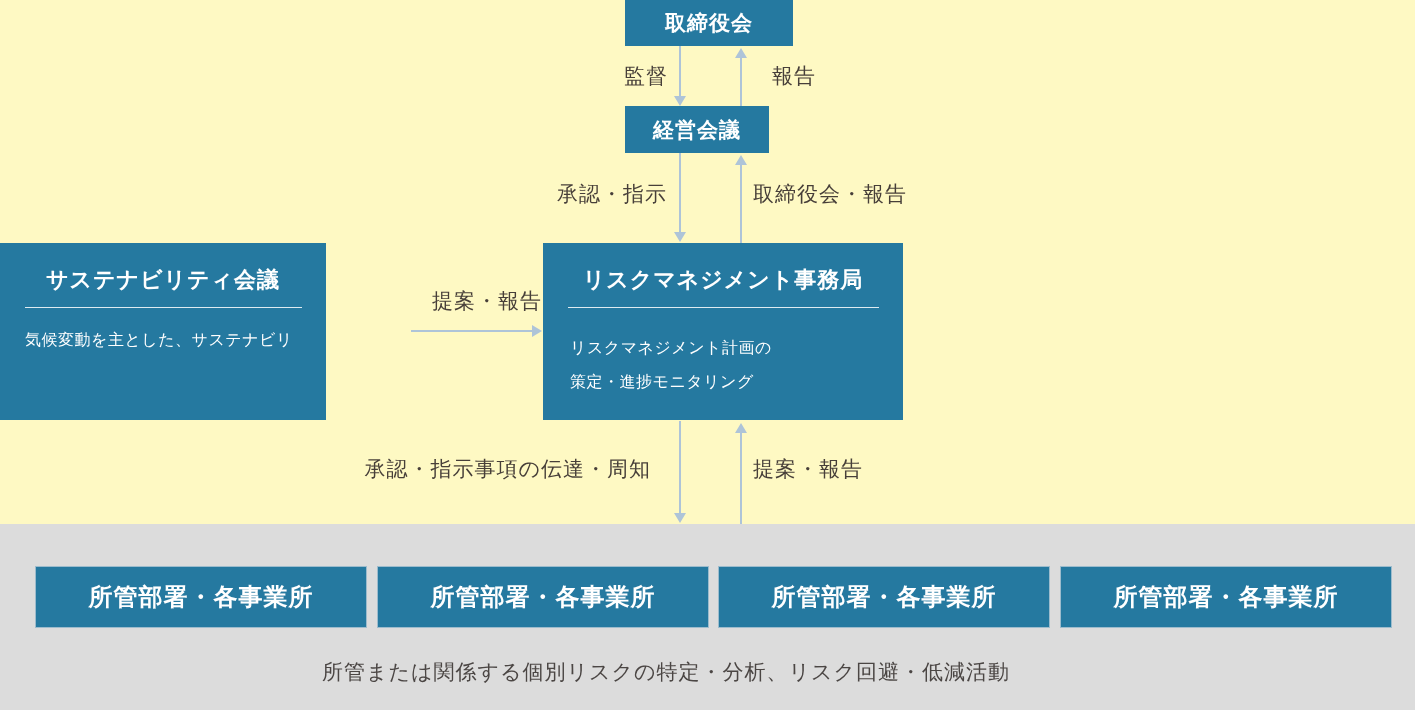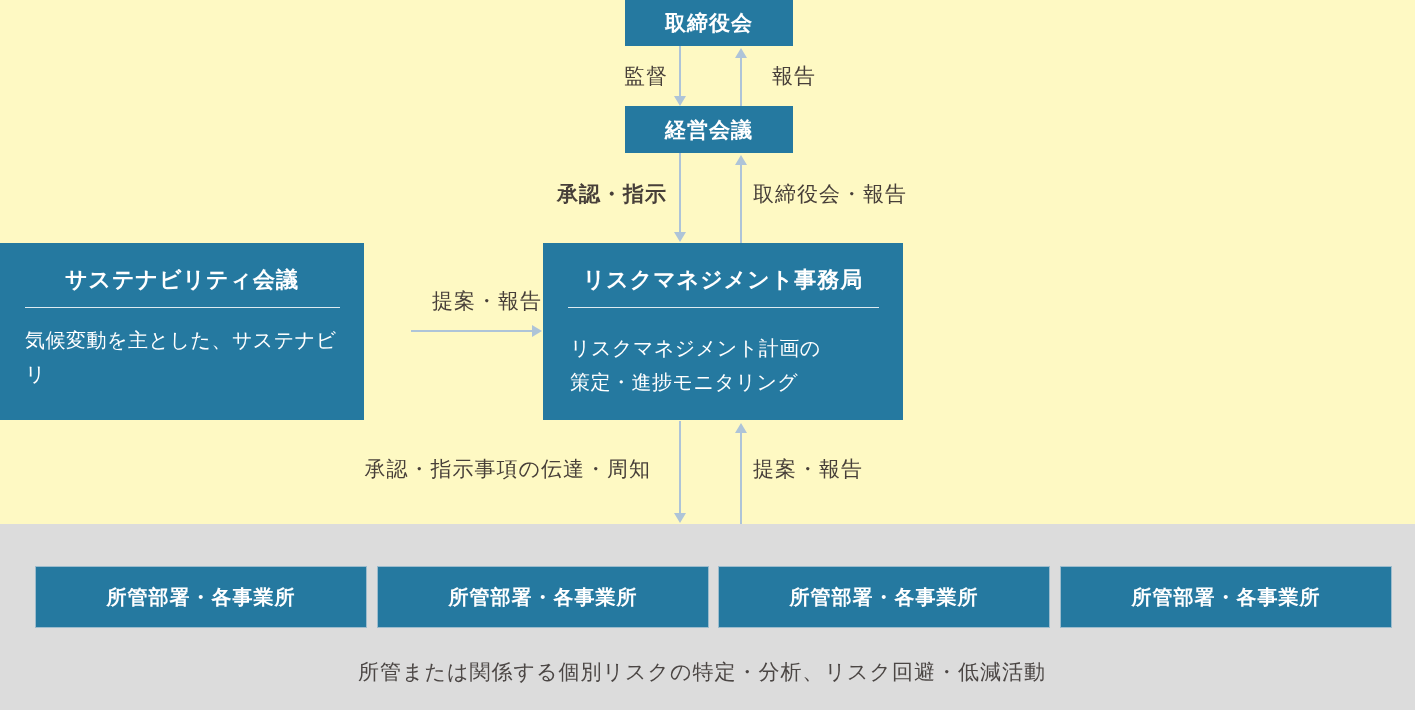--- a/index.html
+++ b/index.html
@@ -41,57 +41,56 @@
   }
   .node-big .divider {
     position: absolute;
     top: 64px; left: 25px; right: 24px;
     height: 0;
     border-top: 1px solid rgba(255,255,255,0.85);
   }
   .node-big .big-body {
     position: absolute;
     top: 80px; left: 25px; right: 16px;
-    font-size: 20px;
+    font-size: 16px;
     line-height: 34px;
     letter-spacing: 0.5px;
   }
   .dept {
     position: absolute;
     top: 566px;
     width: 332px; height: 62px;
     background: #2579a0;
     border: 1px solid #9dbccd;
     box-sizing: border-box;
     color: #fff;
     display: flex;
     align-items: center;
     justify-content: center;
-    font-size: 20px;
+    font-size: 24px;
     font-weight: bold;
     letter-spacing: 1px;
   }
   .edge-label {
     position: absolute;
     color: #473f39;
     font-size: 21px;
     letter-spacing: 1px;
     white-space: nowrap;
     line-height: 28px;
     text-align: right;
   }
   .caption {
     position: absolute;
     left: 0; top: 658px;
     width: 1332px;
     text-align: center;
     color: #4b4644;
     font-size: 21px;
     letter-spacing: 1px;
-    margin-left: 36px;
   }
   svg.arrows {
     position: absolute;
     left: 0; top: 0;
     width: 1415px; height: 710px;
     pointer-events: none;
   }
 </style>
 </head>
 <body>
@@ -121,44 +120,44 @@
     <polygon points="674,513 686,513 680,523" fill="#aec4d8"></polygon>
 
     <line x1="741" y1="524" x2="741" y2="432" stroke="#aec4d8" stroke-width="2"></line>
     <polygon points="735,433 747,433 741,423" fill="#aec4d8"></polygon>
   </svg>
 
   <div class="node node-small" style="left:625px; top:0px; width:168px; height:46px;">
     <span>取締役会</span>
   </div>
 
-  <div class="node node-small" style="left:625px; top:106px; width:168px; height:47px;">
+  <div class="node node-small" style="left:625px; top:106px; width:144px; height:47px;">
     <span>経営会議</span>
   </div>
 
-  <div class="node node-big" style="left:0px; top:243px; width:364px; height:177px;">
+  <div class="node node-big" style="left:0px; top:243px; width:326px; height:177px;">
     <div class="big-title">サステナビリティ会議</div>
     <div class="divider"></div>
     <div class="big-body">
       <div>気候変動を主とした、サステナビリ</div>
     </div>
   </div>
 
   <div class="node node-big" style="left:543px; top:243px; width:360px; height:177px;">
     <div class="big-title">リスクマネジメント事務局</div>
     <div class="divider"></div>
     <div class="big-body" style="left:27px;margin-top:8px;">
       <div>リスクマネジメント計画の</div>
       <div>策定・進捗モニタリング</div>
     </div>
   </div>
 
   <div class="edge-label" style="right:747px; top:62px;">監督</div>
   <div class="edge-label" style="left:733px; top:62px;margin-left:39px;">報告</div>
-  <div class="edge-label" style="right:748px; top:180px;font-weight:bold;">承認・指示</div>
+  <div class="edge-label" style="right:748px; top:180px;">承認・指示</div>
   <div class="edge-label" style="left:753px; top:180px;">取締役会・報告</div>
   <div class="edge-label" style="left:432px; top:287px;">提案・報告</div>
   <div class="edge-label" style="right:764px; top:455px;">承認・指示事項の伝達・周知</div>
   <div class="edge-label" style="left:753px; top:455px;">提案・報告</div>
 
   <div class="dept" style="left:35px;">
     <span>所管部署・各事業所</span>
   </div>
   <div class="dept" style="left:377px;">
     <span>所管部署・各事業所</span>

